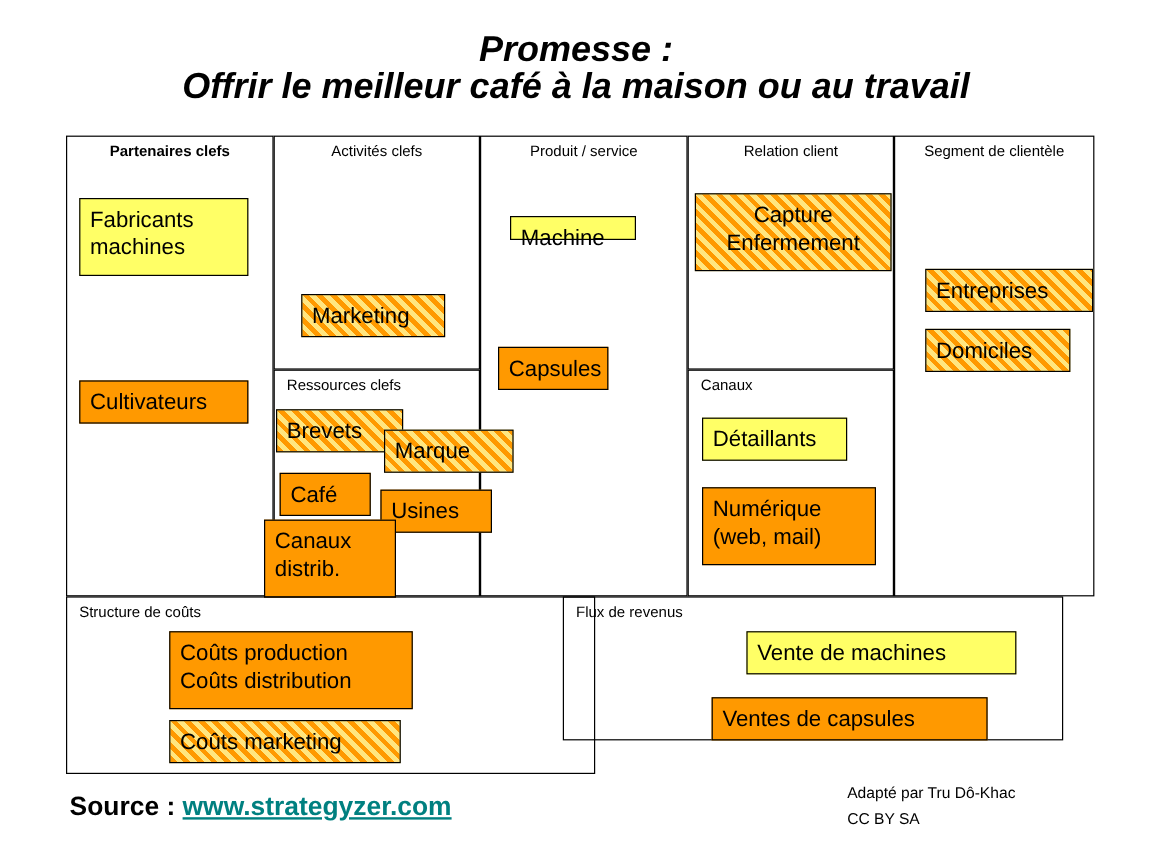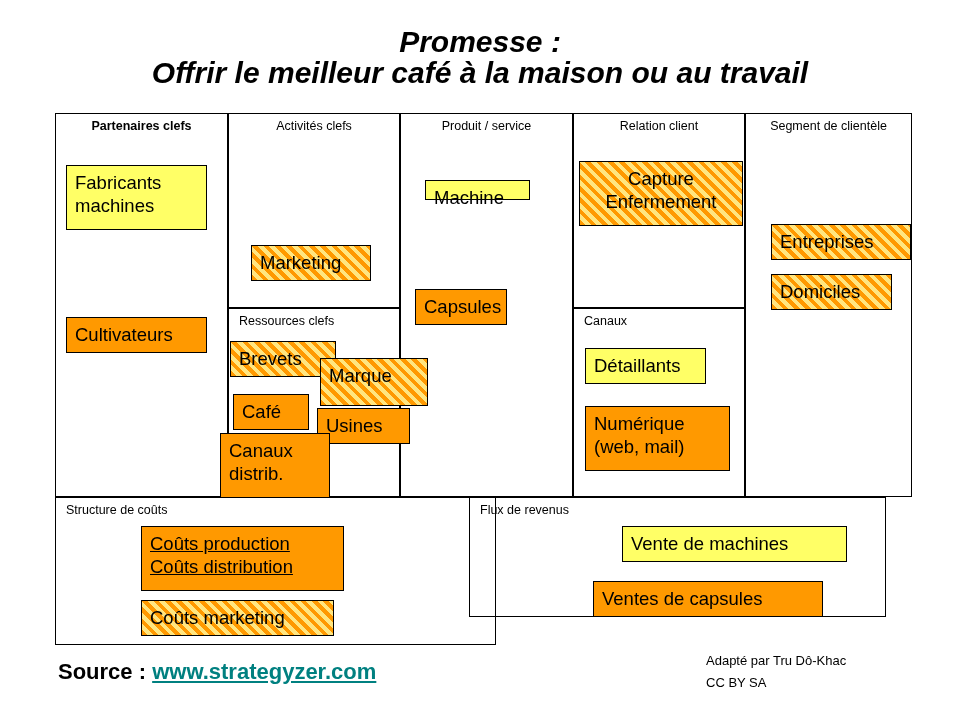--- a/index.html
+++ b/index.html
@@ -158,21 +158,21 @@
   <div class="sticky solid-yellow" style="left:11px; top:52px; width:141px; height:65px;">Fabricants
 machines</div>
 
   <div class="sticky solid-orange" style="left:11px; top:204px; width:141px; height:36px;">Cultivateurs</div>
 
 
   <div class="sticky hatch" style="left:196px; top:132px; width:120px; height:36px;">Marketing</div>
 
   <div class="sticky hatch" style="left:175px; top:228px; width:106px; height:36px;">Brevets</div>
 
-  <div class="sticky hatch" style="left:265px; top:245px; width:108px; height:48px;">Marque</div>
+  <div class="sticky hatch" style="left:265px; top:245px; width:108px; height:36px;">Marque</div>
 
   <div class="sticky solid-orange" style="left:178px; top:281px; width:76px; height:36px;">Café</div>
 
   <div class="sticky solid-orange" style="left:262px; top:295px; width:93px; height:36px;">Usines</div>
 
   <div class="sticky solid-orange" style="left:165px; top:320px; width:110px; height:65px;">Canaux
 distrib.</div>
 
   <div class="sticky solid-yellow" style="left:370px; top:67px; width:105px; height:20px;">Machine</div>
 
@@ -192,21 +192,21 @@
 </div>
 
 <div class="bottombar" style="left:55px; top:497px; width:441px; height:148px;">
   <div class="cell-label left">Structure de coûts</div>
 </div>
 
 <div class="bottombar" style="left:469px; top:497px; width:417px; height:120px;padding-left:12px;">
   <div class="cell-label left">Flux de revenus</div>
 </div>
 
-<div class="sticky solid-orange" style="left:141px; top:526px; width:203px; height:65px;text-decoration:underline;">Coûts production
+<div class="sticky solid-orange" style="left:141px; top:526px; width:203px; height:65px;">Coûts production
 Coûts distribution</div>
 
 <div class="sticky hatch" style="left:141px; top:600px; width:193px; height:36px;">Coûts marketing</div>
 
 <div class="sticky solid-yellow" style="left:622px; top:526px; width:225px; height:36px;">Vente de machines</div>
 
 <div class="sticky solid-orange" style="left:593px; top:581px; width:230px; height:36px;">Ventes de capsules</div>
 
 <div class="footer-left">
   <span>Source :</span>

